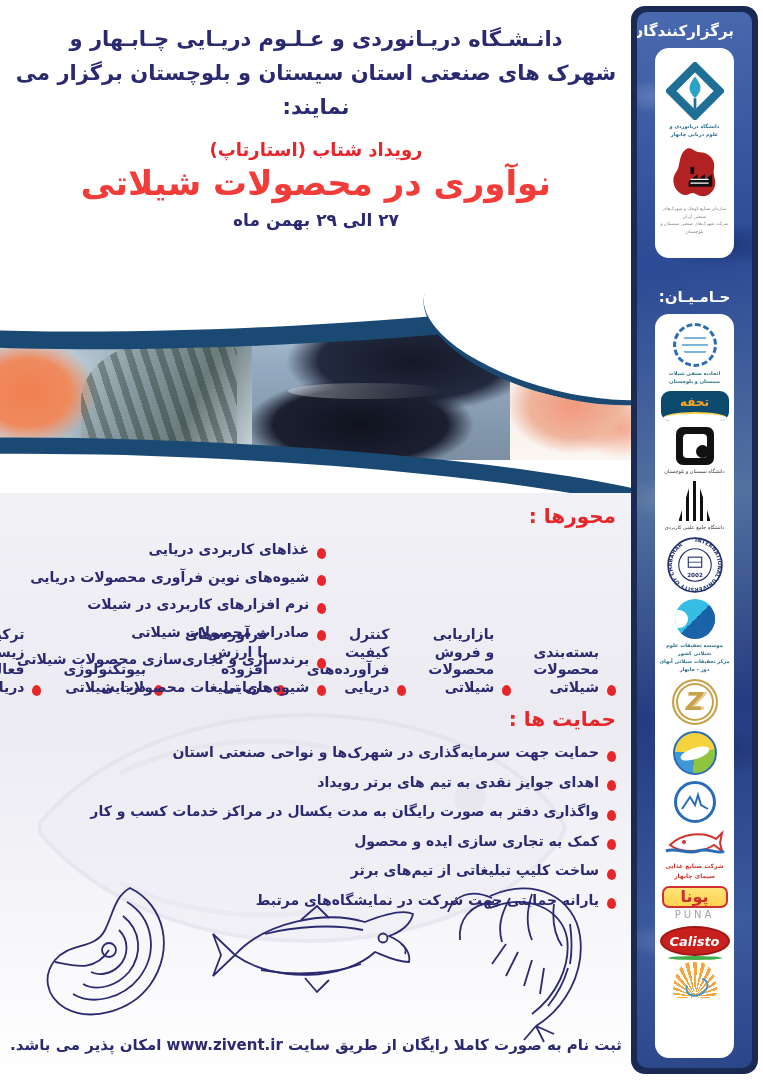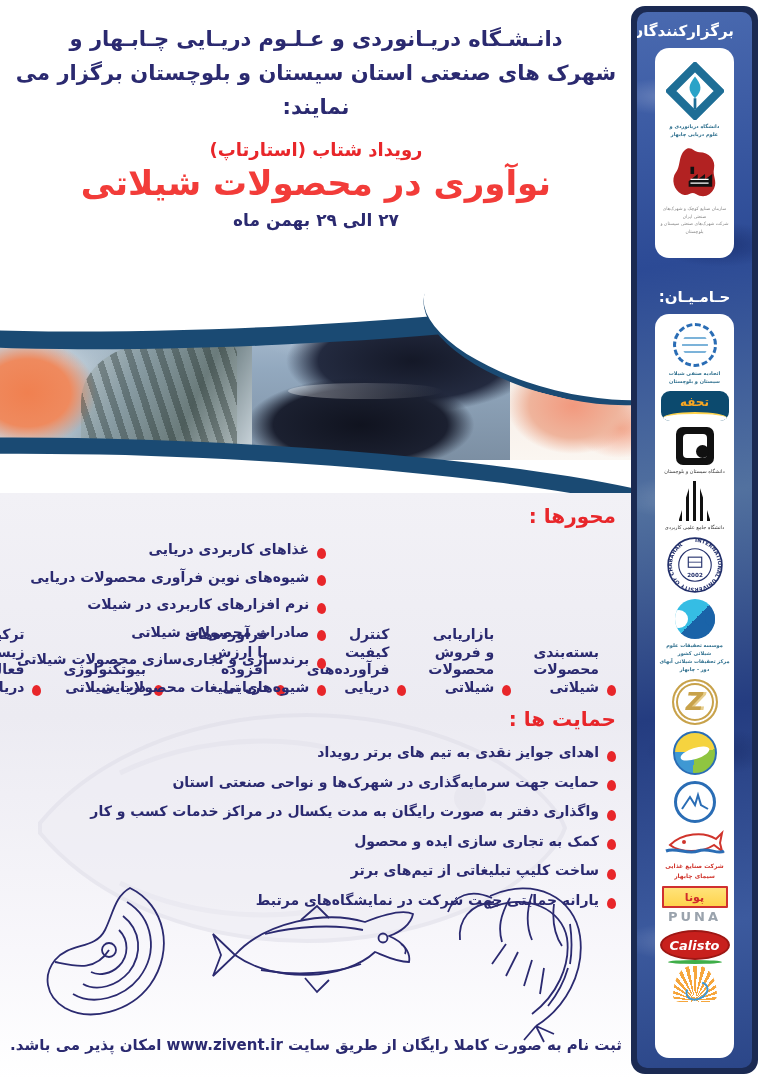--- a/index.html
+++ b/index.html
@@ -119,23 +119,23 @@
        display:flex;align-items:center;justify-content:center;background:#fff;}
   .sp7 span{font-size:24px;font-weight:700;font-style:italic;color:#c8a24a;text-shadow:3px 0 0 #e6cd8c;}
   .sp8{width:44px;height:44px;border-radius:50%;border:2px solid #2a6db5;box-sizing:border-box;position:relative;
        background:conic-gradient(#f5d33f 0 22%, #8fc541 22% 52%, #3f98d3 52% 76%, #f5d33f 76% 100%);}
   .sp8:before{content:"";position:absolute;width:30px;height:11px;background:#fff;border-radius:50%;
        transform:rotate(-18deg);top:15px;left:5px;}
   .sp9{width:42px;height:42px;border-radius:50%;border:3px solid #2a6db5;box-sizing:border-box;
        background:#fff;display:flex;align-items:center;justify-content:center;}
   .sp11{display:flex;flex-direction:column;align-items:center;gap:1px;}
   .sp11 .ban{width:62px;height:18px;background:linear-gradient(180deg,#ffe37a,#ffd34d);
-       border:2px solid #d03030;border-radius:1px;display:flex;align-items:center;justify-content:center;
-       color:#d02b2b;font-weight:700;font-size:11px;line-height:1;}
-  .sp11 .en{font-size:13px;letter-spacing:3px;color:#9aa3ad;font-weight:700;}
+       border:2px solid #d03030;border-radius:7px;display:flex;align-items:center;justify-content:center;
+       color:#d02b2b;font-weight:700;font-size:16px;line-height:1;}
+  .sp11 .en{font-size:10px;letter-spacing:3px;color:#9aa3ad;font-weight:400;}
   .sp12{position:relative;width:66px;height:26px;background:#c8201d;border:2px solid #9d1714;border-radius:50%;
        display:flex;align-items:center;justify-content:center;color:#fff;font-weight:700;font-style:italic;font-size:13px;}
   .sp12:after{content:"";position:absolute;left:6px;right:6px;bottom:-6px;height:4px;background:#3fae49;border-radius:50%;}
   .sp13{width:44px;height:36px;overflow:hidden;border-radius:50% 50% 8px 8px/100% 100% 8px 8px;position:relative;
        background:repeating-conic-gradient(from 245deg at 50% 95%, #f6a63c 0 7deg, rgba(246,166,60,0) 7deg 14deg);}
   .sp13:after{content:"";position:absolute;left:12px;bottom:2px;width:20px;height:14px;border:2px solid #3f98d3;
        border-radius:50%;border-top-color:transparent;transform:rotate(-25deg);}
 </style>
 </head>
 <body>
@@ -229,25 +229,25 @@
             </div>
         </div>
       </div>
     </div>
 
     <div class="supports">
       <div class="sec-h">حمایت ها :</div>
       <div class="sup-list">
         <div class="item">
             <span class="b"></span>
+            <span>حمایت جهت سرمایه‌گذاری در شهرک‌ها و نواحی صنعتی استان</span>
+          </div>
+        <div class="item">
+            <span class="b"></span>
             <span>اهدای جوایز نقدی به تیم های برتر رویداد</span>
-          </div>
-        <div class="item">
-            <span class="b"></span>
-            <span>حمایت جهت سرمایه‌گذاری در شهرک‌ها و نواحی صنعتی استان</span>
           </div>
         <div class="item">
             <span class="b"></span>
             <span>واگذاری دفتر به صورت رایگان به مدت یکسال در مراکز خدمات کسب و کار</span>
           </div>
         <div class="item">
             <span class="b"></span>
             <span>کمک به تجاری سازی ایده و محصول</span>
           </div>
         <div class="item">

